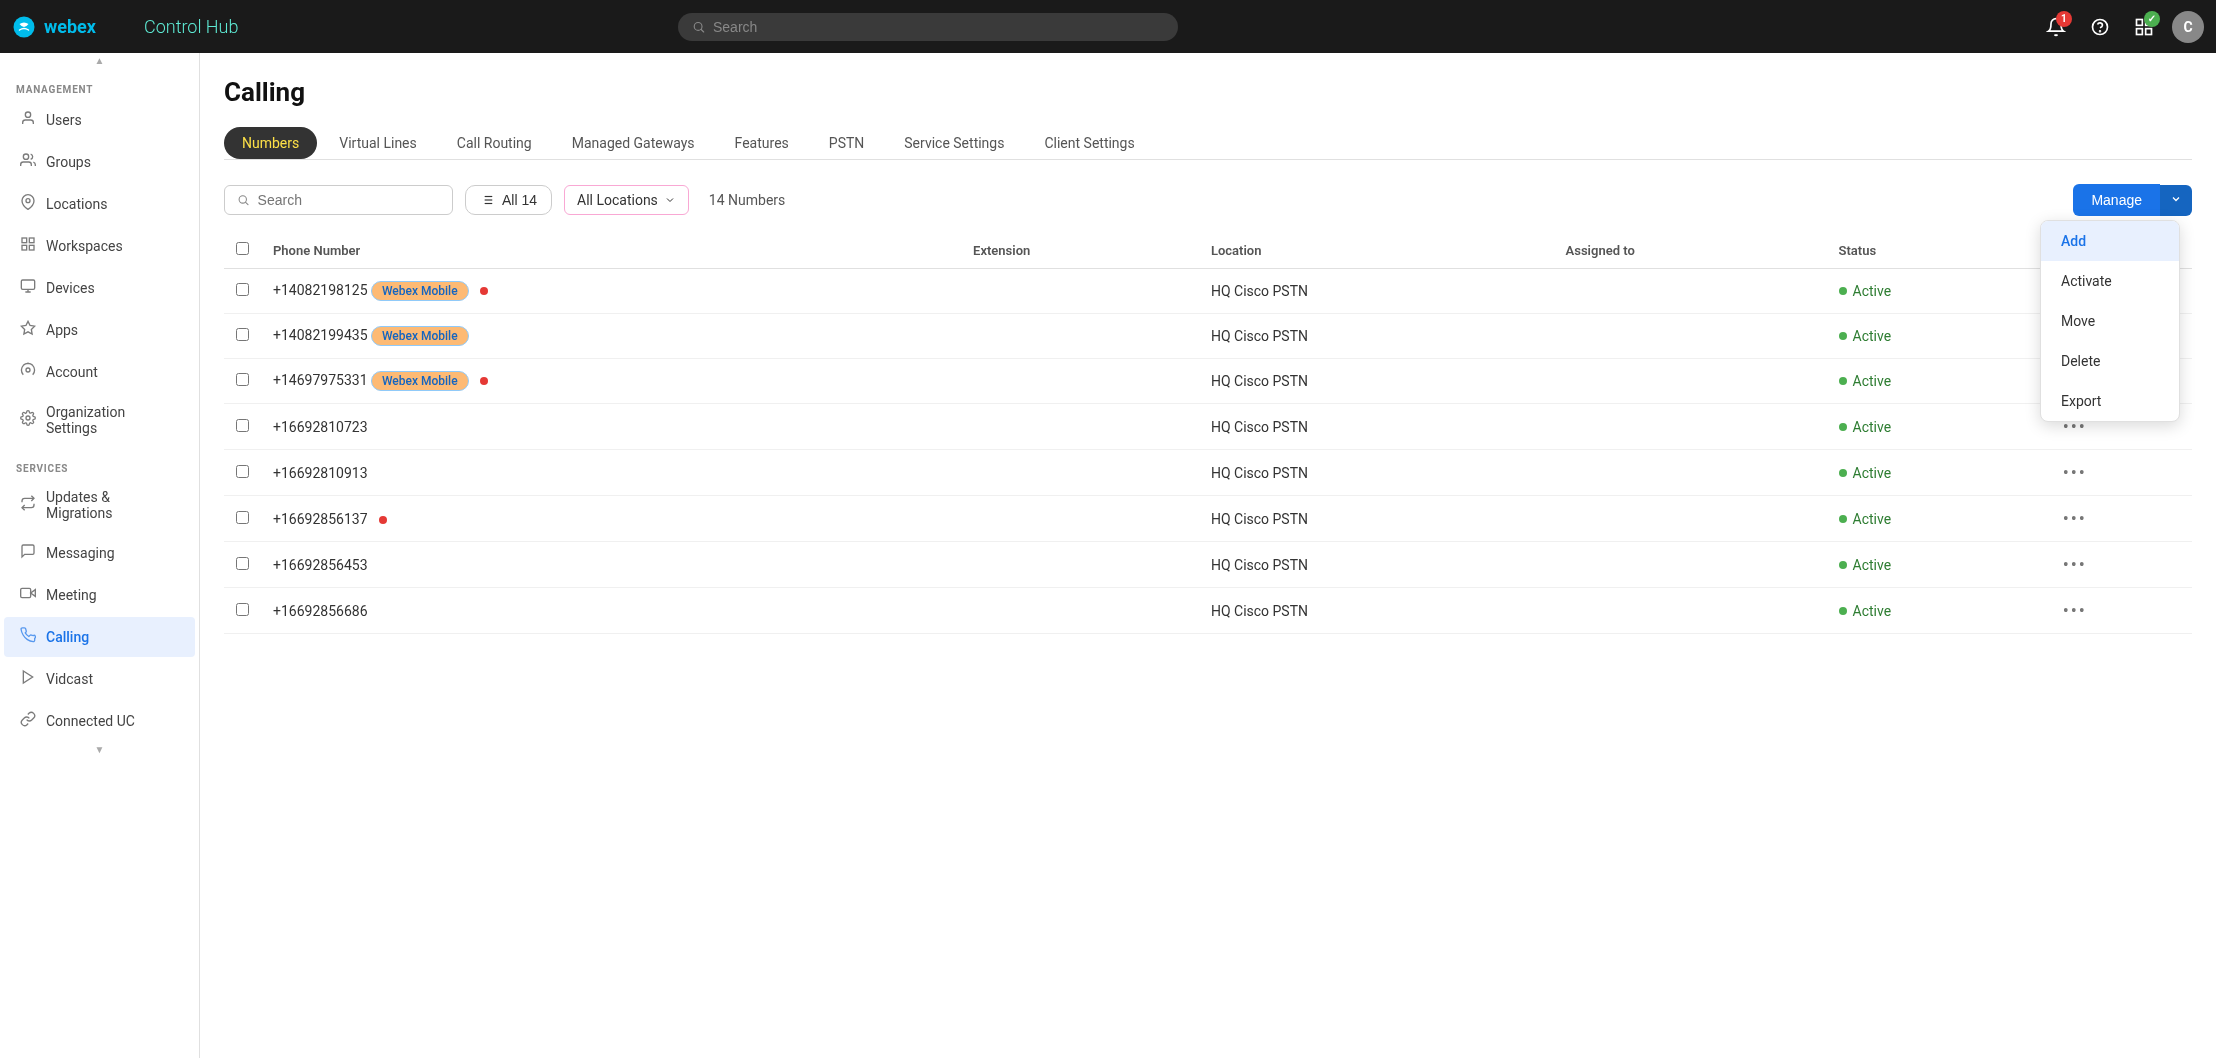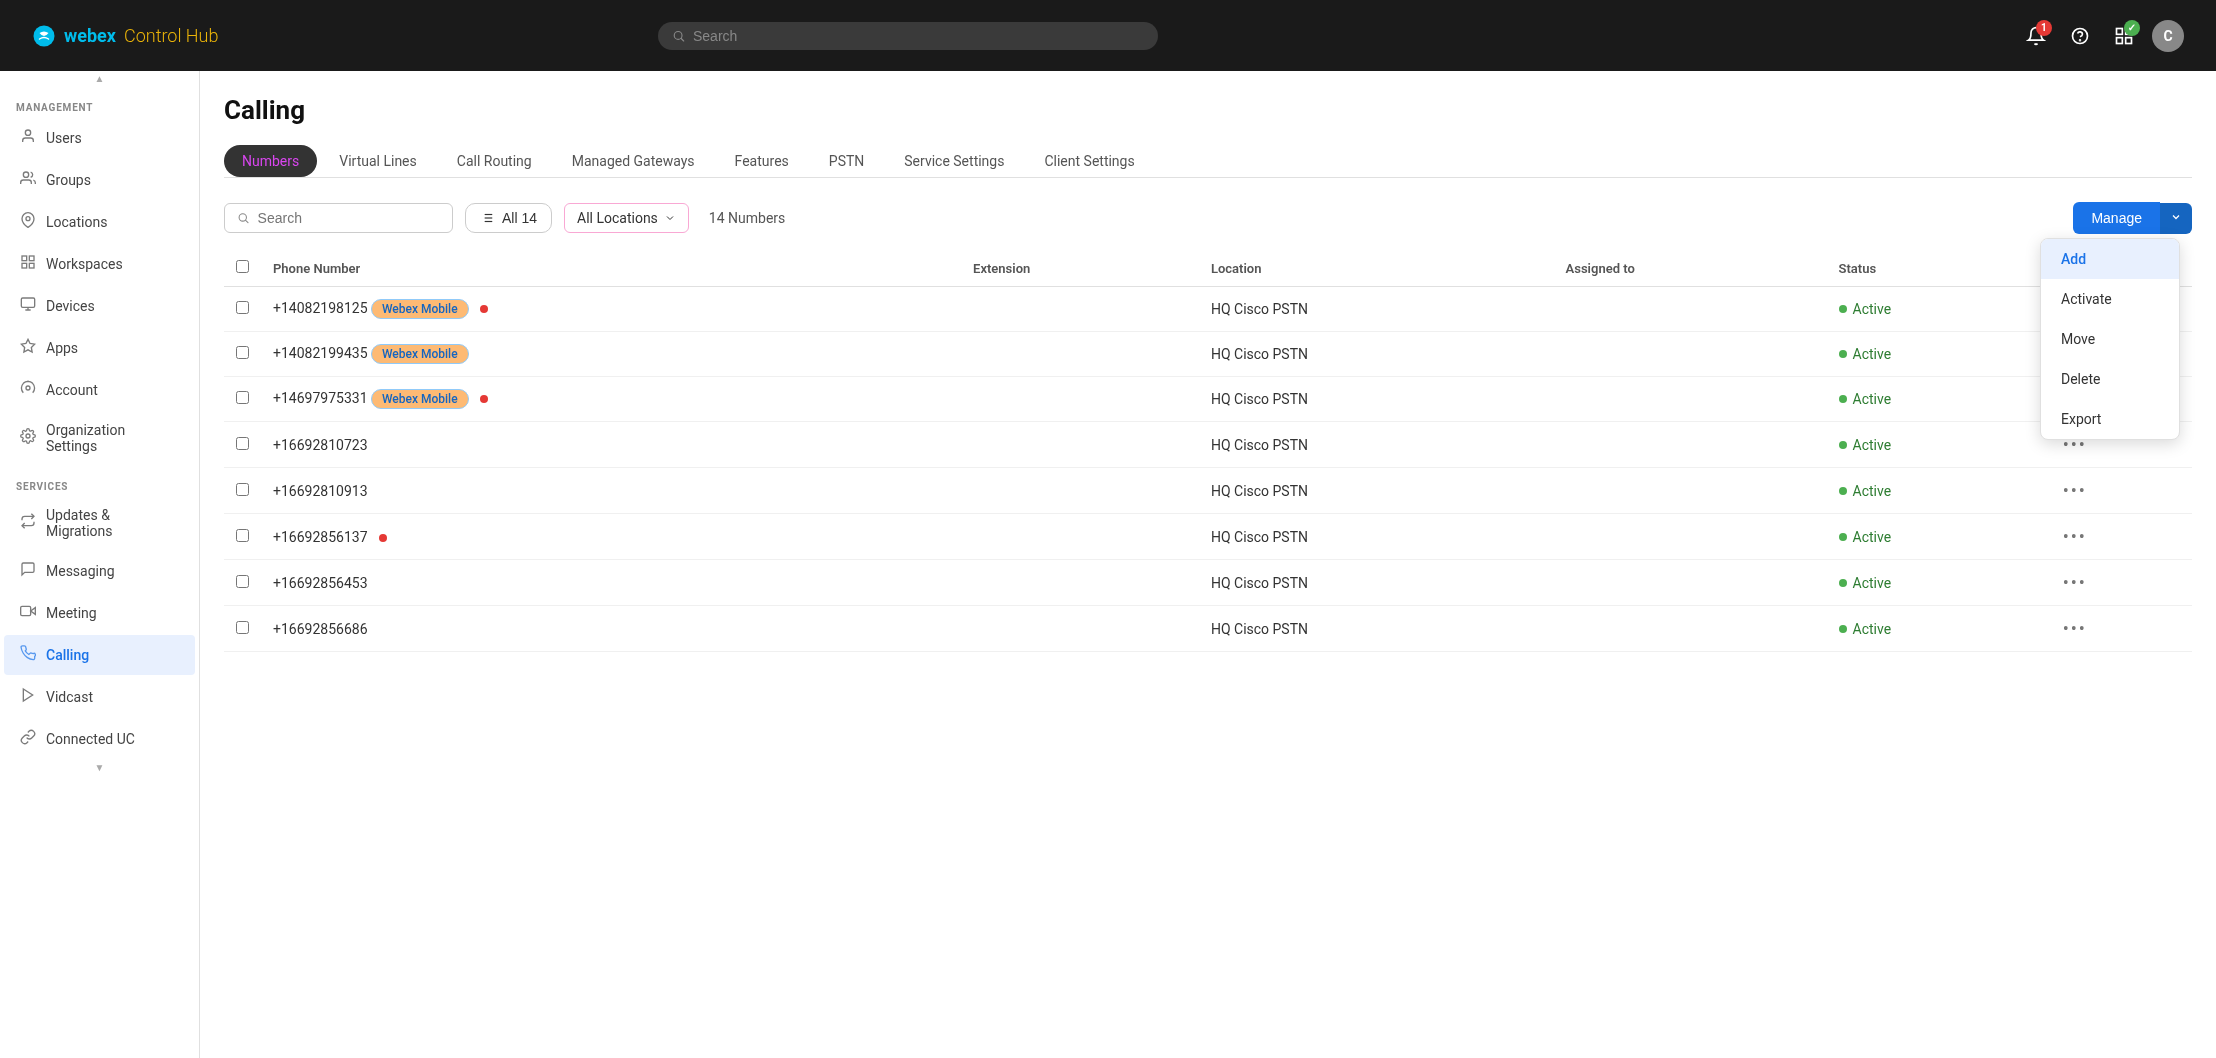--- a/index.html
+++ b/index.html
@@ -1,41 +1,41 @@
 <!DOCTYPE html>
 <html><head>
   <meta charset="utf-8">
   <style>
     * { box-sizing: border-box; margin: 0; padding: 0; }
     body { font-family: -apple-system, BlinkMacSystemFont, 'Segoe UI', Roboto, sans-serif; background: #f5f5f5; color: #333; display: flex; flex-direction: column; height: 100vh; overflow: hidden; }
 
     
     .topnav {
       background: #1a1a1a;
-      height: 71px;
-      display: flex;
-      align-items: center;
-      padding: 0 32px;
+      height: 53px;
+      display: flex;
+      align-items: center;
+      padding: 0 12px;
       gap: 16px;
       flex-shrink: 0;
       z-index: 100;
     }
     .brand {
       display: flex;
       align-items: center;
       gap: 8px;
       color: white;
       font-size: 18px;
       font-weight: 600;
     }
     .brand-webex {
       color: #00bceb;
       font-weight: 700;
     }
-    .brand-hub { color: #eab308; font-weight: 300; }
+    .brand-hub { color: #5eead4; font-weight: 300; margin-left: 40px; }
 
     .search-bar {
       flex: 1;
       max-width: 500px;
       margin: 0 auto;
       display: flex;
       align-items: center;
       background: #3a3a3a;
       border-radius: 20px;
       padding: 6px 14px;
@@ -159,21 +159,21 @@
     .tab {
       padding: 8px 18px;
       font-size: 14px;
       color: #555;
       cursor: pointer;
       border-radius: 6px;
       white-space: nowrap;
     }
     .tab.active {
       background: #333;
-      color: #d946ef;
+      color: #fde047;
       border-radius: 20px;
     }
 
     
     .toolbar {
       display: flex;
       align-items: center;
       gap: 12px;
       margin-bottom: 16px;
     }

